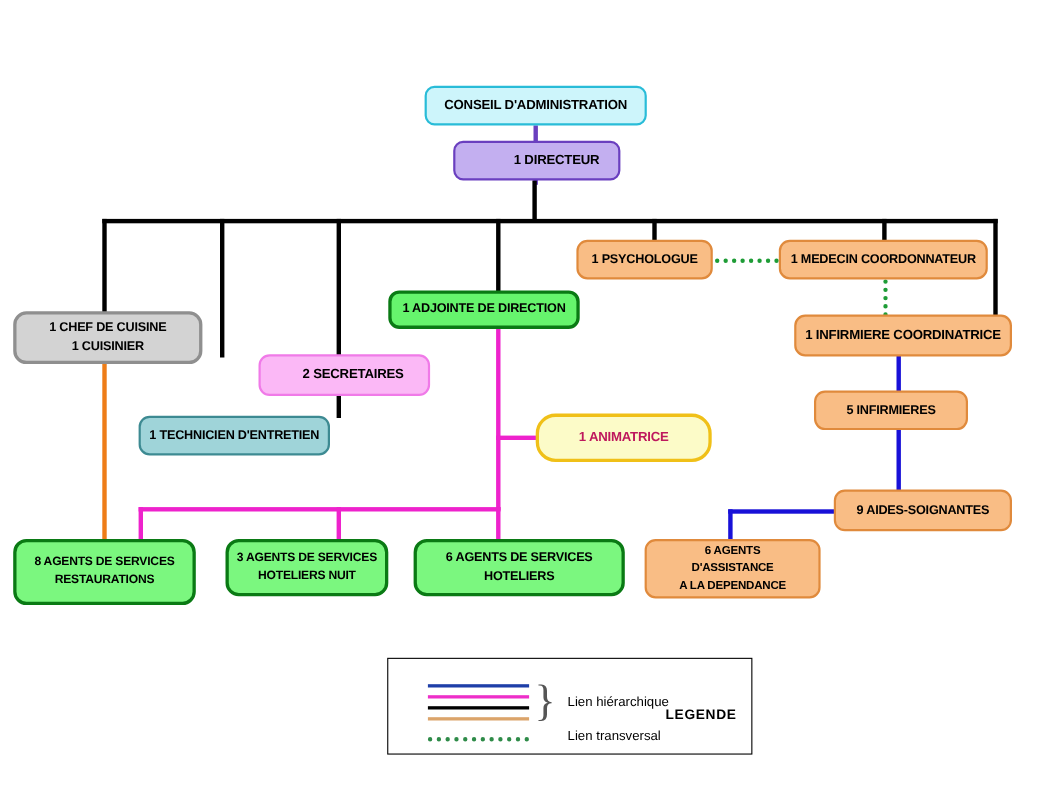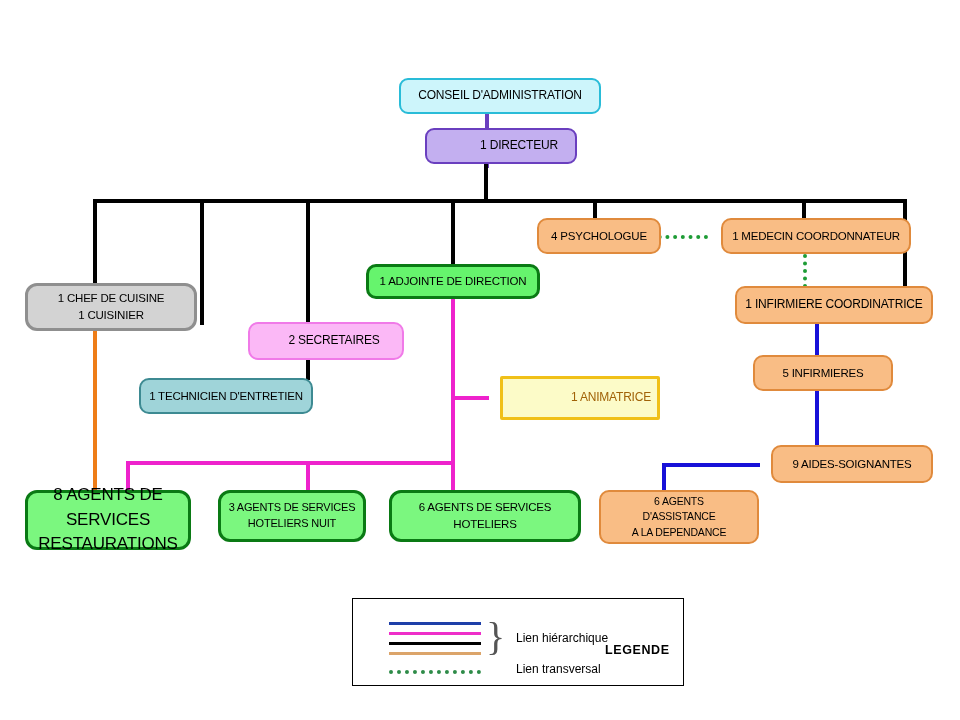--- a/index.html
+++ b/index.html
@@ -18,41 +18,40 @@
     background: #ffffff;
     overflow: hidden;
   }
   .node {
     position: absolute;
     box-sizing: border-box;
     display: flex;
     align-items: center;
     justify-content: center;
     text-align: center;
-    font-weight: normal;
+    font-weight: bold;
     letter-spacing: -0.2px;
     z-index: 5;
-    margin-left: 13px;
   }
   .node .lbl {
     display: block;
     line-height: 1.45;
     white-space: pre-line;
     padding: 0 6px;
   }
   
   .t-cyan   { background:#cdf5fb; border:2px solid #29bcd8; border-radius:9px; color:#000; }
   .t-purple { background:#c3aff0; border:2px solid #6a3fbf; border-radius:9px; color:#000; }
   .t-gray   { background:#d3d3d3; border:3px solid #8f8f8f; border-radius:12px; color:#000; }
   .t-pink   { background:#fbb8f6; border:2px solid #f07ae8; border-radius:10px; color:#000;padding-left:16px; }
   .t-teal   { background:#9fd4d9; border:2px solid #3d8a92; border-radius:10px; color:#000; }
   .t-green  { background:#66f46d; border:3px solid #0a7a14; border-radius:10px; color:#000; }
   .t-greenlt{ background:#7bf77f; border:3px solid #0a7a14; border-radius:12px; color:#000; }
   .t-orange { background:#f9bd85; border:2px solid #e08a3c; border-radius:10px; color:#000; }
-  .t-yellow { background:#fcfbc8; border:3px solid #f0c018; border-radius:2px; color:#a16207;justify-content:flex-end; }
+  .t-yellow { background:#fcfbc8; border:3px solid #f0c018; border-radius:18px; color:#be185d; }
 
   .line {
     position: absolute;
     z-index: 1;
   }
   .blk { background:#000000; }
   .mag { background:#ee22cc; }
   .org { background:#ee7d18; }
   .blu { background:#1811d8; }
   .pur { background:#6a3fbf; }
@@ -165,35 +164,35 @@
       <div class="node t-teal" style="left: 126px; top: 378px; width: 174px; height: 36px; font-size: 11.5px;">
         <span class="lbl">1 TECHNICIEN D'ENTRETIEN</span>
       </div>
       <div class="node t-green" style="left: 353px; top: 264px; width: 174px; height: 35px; font-size: 11.5px;">
         <span class="lbl">1 ADJOINTE DE DIRECTION</span>
       </div>
       <div class="node t-yellow" style="left: 487px; top: 376px; width: 160px; height: 44px; font-size: 12px;">
         <span class="lbl">1 ANIMATRICE</span>
       </div>
       <div class="node t-orange" style="left: 524px; top: 218px; width: 124px; height: 36px; font-size: 11.5px;">
-        <span class="lbl">4 PSYCHOLOGUE</span>
+        <span class="lbl">1 PSYCHOLOGUE</span>
       </div>
       <div class="node t-orange" style="left: 708px; top: 218px; width: 190px; height: 36px; font-size: 11.5px;">
         <span class="lbl">1 MEDECIN COORDONNATEUR</span>
       </div>
       <div class="node t-orange" style="left: 722px; top: 286px; width: 198px; height: 38px; font-size: 12px;">
         <span class="lbl">1 INFIRMIERE COORDINATRICE</span>
       </div>
       <div class="node t-orange" style="left: 740px; top: 355px; width: 140px; height: 36px; font-size: 11.5px;">
         <span class="lbl">5 INFIRMIERES</span>
       </div>
       <div class="node t-orange" style="left: 758px; top: 445px; width: 162px; height: 38px; font-size: 11.5px;">
         <span class="lbl">9 AIDES-SOIGNANTES</span>
       </div>
-      <div class="node t-greenlt" style="left: 12px; top: 490px; width: 166px; height: 60px; font-size: 17px;">
+      <div class="node t-greenlt" style="left: 12px; top: 490px; width: 166px; height: 60px; font-size: 11px;">
         <span class="lbl">8 AGENTS DE SERVICES
 RESTAURATIONS</span>
       </div>
       <div class="node t-greenlt" style="left: 205px; top: 490px; width: 148px; height: 52px; font-size: 11px;">
         <span class="lbl">3 AGENTS DE SERVICES
 HOTELIERS NUIT</span>
       </div>
       <div class="node t-greenlt" style="left: 376px; top: 490px; width: 192px; height: 52px; font-size: 11.5px;">
         <span class="lbl">6 AGENTS DE SERVICES
 HOTELIERS</span>

